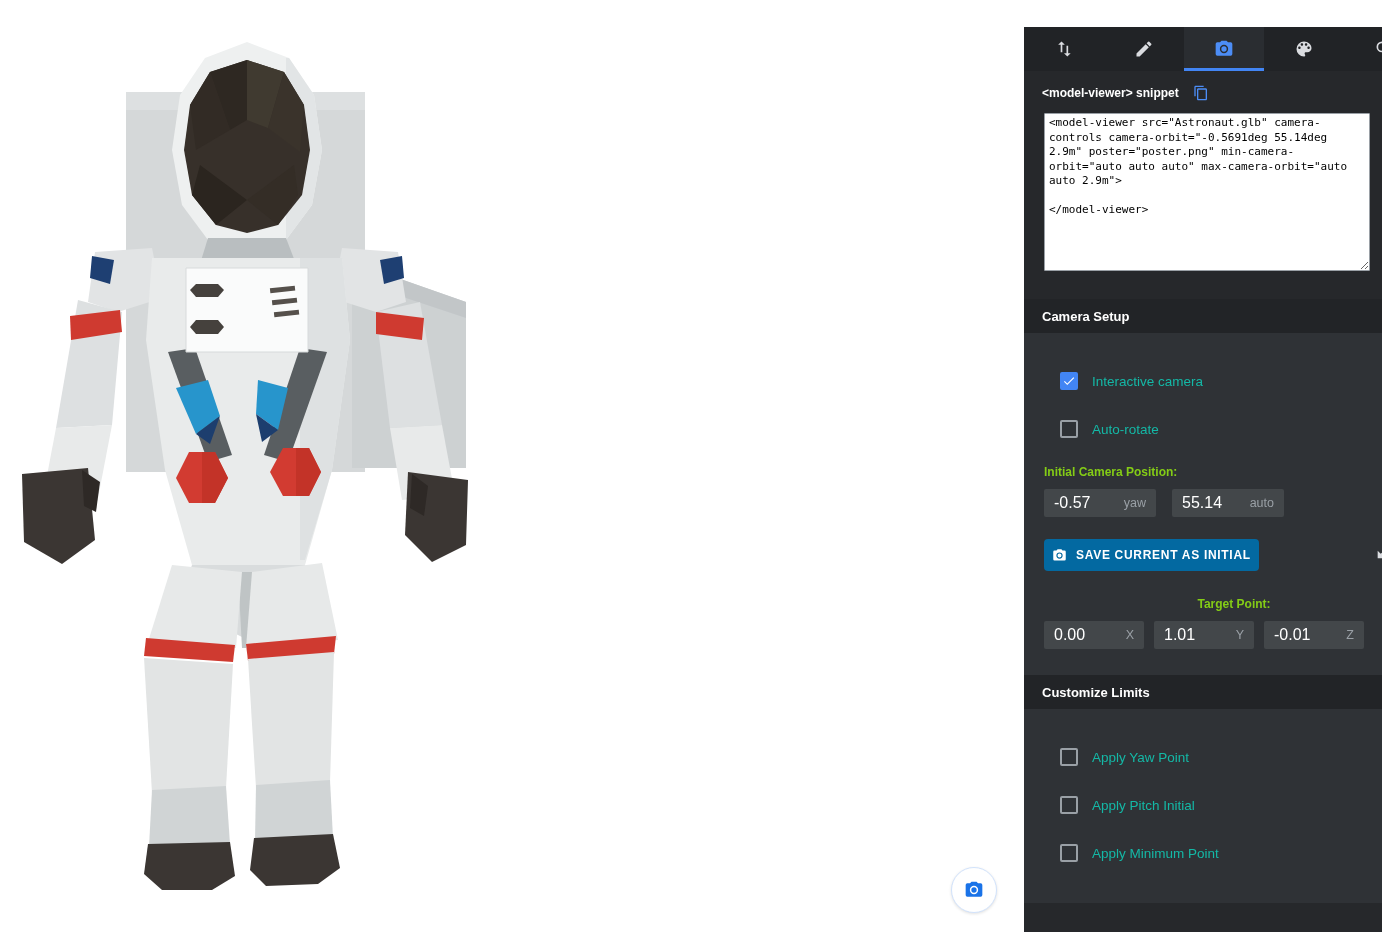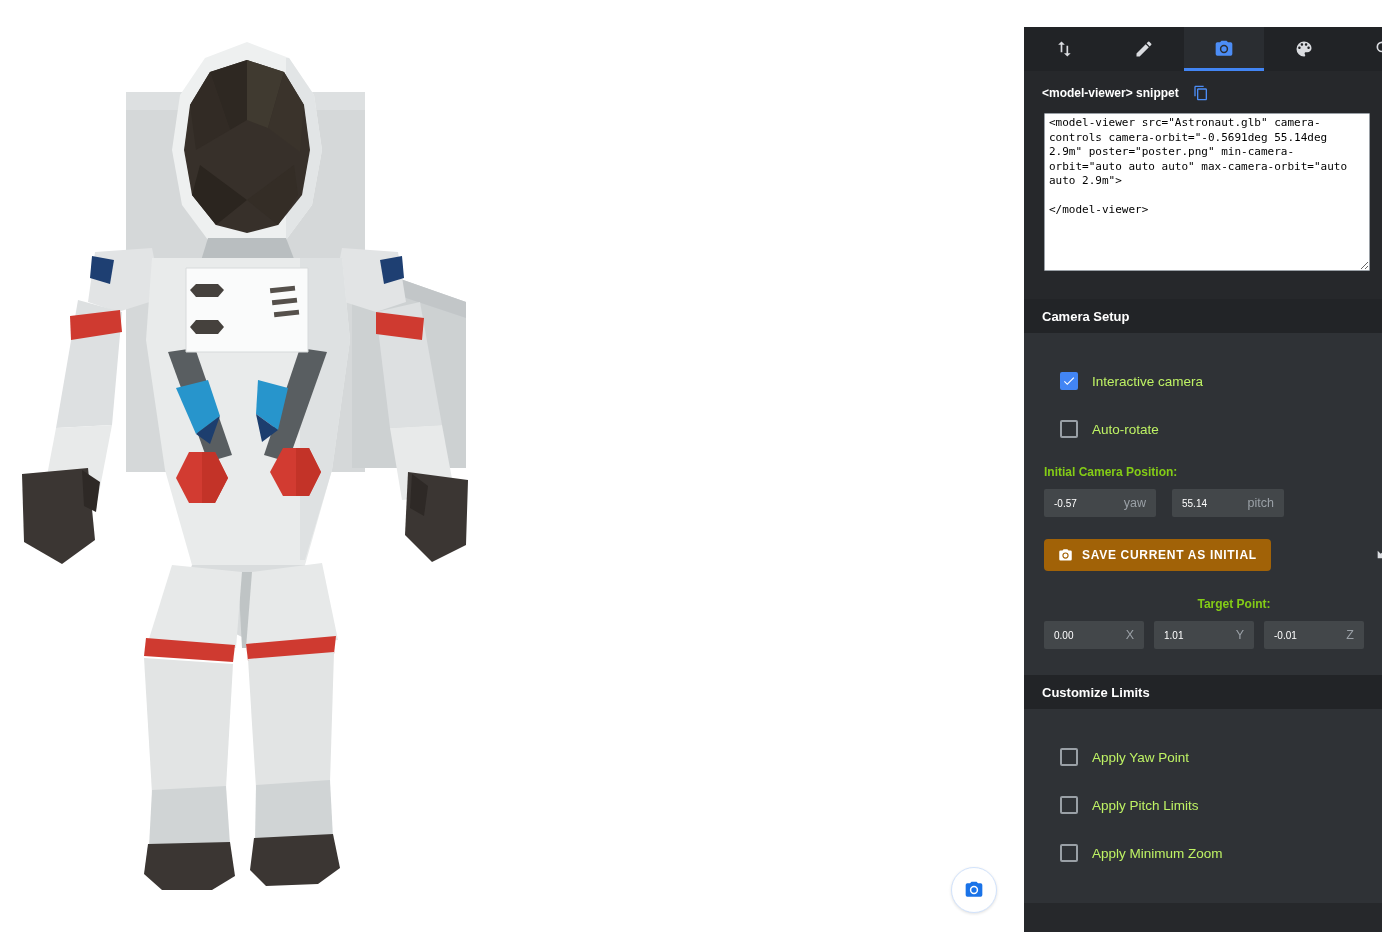--- a/index.html
+++ b/index.html
@@ -43,36 +43,36 @@
   .section-body { background:#2f3236; }
   .body-cam { padding:24px 0 24px 0; }
   .body-lim { padding:24px 0 26px 0; }
 
   .check-row { display:flex; align-items:center; height:48px; padding-left:36px; cursor:pointer; }
   .checkbox { width:18px; height:18px; border:2px solid #9aa0a6; border-radius:2px; margin-right:14px;
     display:flex; align-items:center; justify-content:center; background:transparent; flex:0 0 auto; }
   .checkbox svg { display:none; width:14px; height:14px; fill:#fff; }
   .checkbox.checked { background:#4285f4; border-color:#4285f4; }
   .checkbox.checked svg { display:block; }
-  .check-label { font-size:13.5px; color:#bef264; }
+  .check-label { font-size:13.5px; color:#14b8a6; }
 
   .mini-label { font-size:12px; font-weight:bold; color:#84cc16; margin:12px 0 10px 20px; }
   .fields { display:flex; margin-left:20px; }
   .fields.g16 { gap:16px; }
   .fields.g10 { gap:10px; }
   .field { display:flex; align-items:center; background:#43474a; border-radius:2px; height:28px; padding:0 10px; }
   .field.w112 { width:112px; }
   .field.w100 { width:100px; }
   .field input { background:transparent; border:none; outline:none; color:#fff; width:100%;
-    font-family:"Liberation Sans", sans-serif; font-size:10px; }
+    font-family:"Liberation Sans", sans-serif; font-size:16px; }
   .field .suffix { color:#9aa0a6; font-size:12.5px; margin-left:6px; }
 
   .save-row { display:flex; align-items:center; justify-content:space-between; margin:22px 20px 0 20px; }
-  .save-btn { height:32px; display:flex; align-items:center; gap:9px; padding:0 14px;
-    background:#a16207; color:#fff; border:none; border-radius:4px; cursor:pointer;
+  .save-btn { height:32px; display:flex; align-items:center; gap:9px; padding:0 8px;
+    background:#0369a1; color:#fff; border:none; border-radius:4px; cursor:pointer;
     font-family:"Liberation Sans", sans-serif; font-size:12px; font-weight:bold; letter-spacing:.7px; }
   .save-btn svg { width:15px; height:15px; fill:#fff; }
   .undo-btn { background:none; border:none; cursor:pointer; display:flex; margin-right:8px; }
   .undo-btn svg { width:20px; height:20px; fill:#dadce0; }
 
   .tp { margin-top:26px;text-align:center; }
   .tfields { padding-bottom:2px;align-items:center; }
 </style>
 </head>
 <body>
@@ -234,21 +234,21 @@
 
       <div class="mini-label">Initial Camera Position:</div>
 
       <div class="fields g16">
         <div class="field w112">
           <input value="-0.57" style="">
           <span class="suffix">yaw</span>
         </div>
         <div class="field w112">
           <input value="55.14" style="">
-          <span class="suffix">pitch</span>
+          <span class="suffix">auto</span>
         </div>
       </div>
 
       <div class="save-row">
         <button class="save-btn">
           <svg viewBox="0 0 24 24" fill-rule="evenodd">
             <path d="M9 2 7.17 4H4a2 2 0 0 0-2 2v12a2 2 0 0 0 2 2h16a2 2 0 0 0 2-2V6a2 2 0 0 0-2-2h-3.17L15 2H9zm3 15a5 5 0 1 1 0-10 5 5 0 0 1 0 10zm0-1.8a3.2 3.2 0 1 0 0-6.4 3.2 3.2 0 0 0 0 6.4z"></path>
           </svg>
           <span>SAVE CURRENT AS INITIAL</span>
         </button>
@@ -289,24 +289,24 @@
       <div class="check-row">
         <span class="checkbox">
           
         </span>
         <span class="check-label">Apply Yaw Point</span>
       </div>
       <div class="check-row">
         <span class="checkbox">
           
         </span>
-        <span class="check-label">Apply Pitch Limits</span>
+        <span class="check-label">Apply Pitch Initial</span>
       </div>
       <div class="check-row">
         <span class="checkbox">
           
         </span>
-        <span class="check-label">Apply Minimum Zoom</span>
+        <span class="check-label">Apply Minimum Point</span>
       </div>
     </div>
 
   </div>
 </div>
 
 </body></html>

